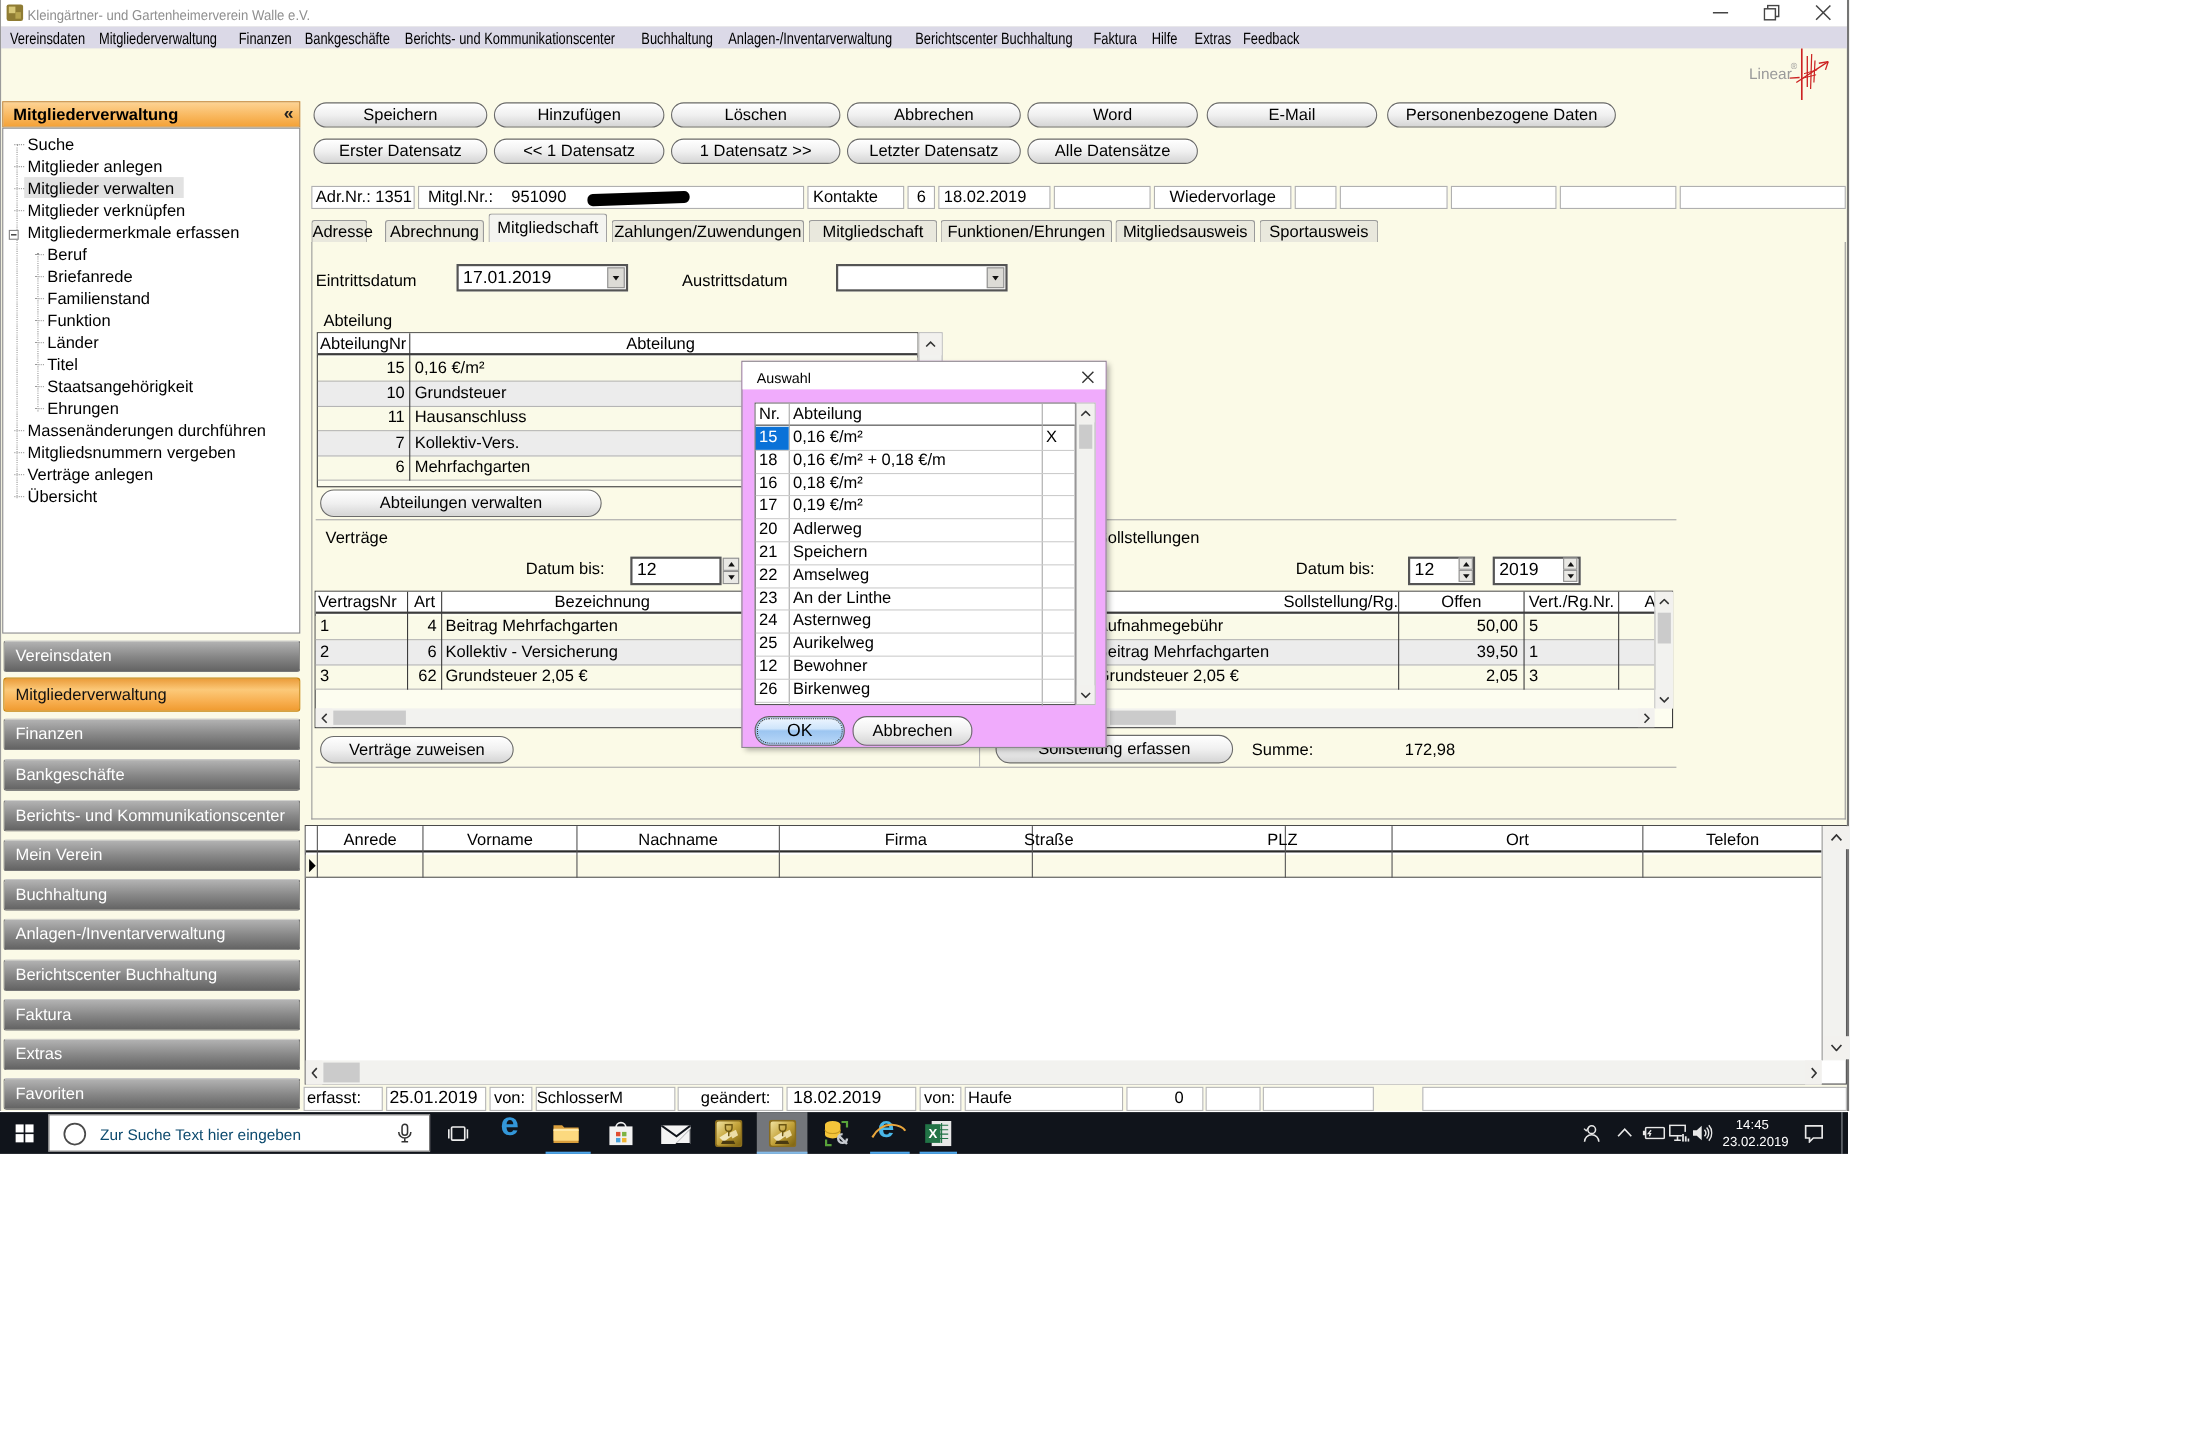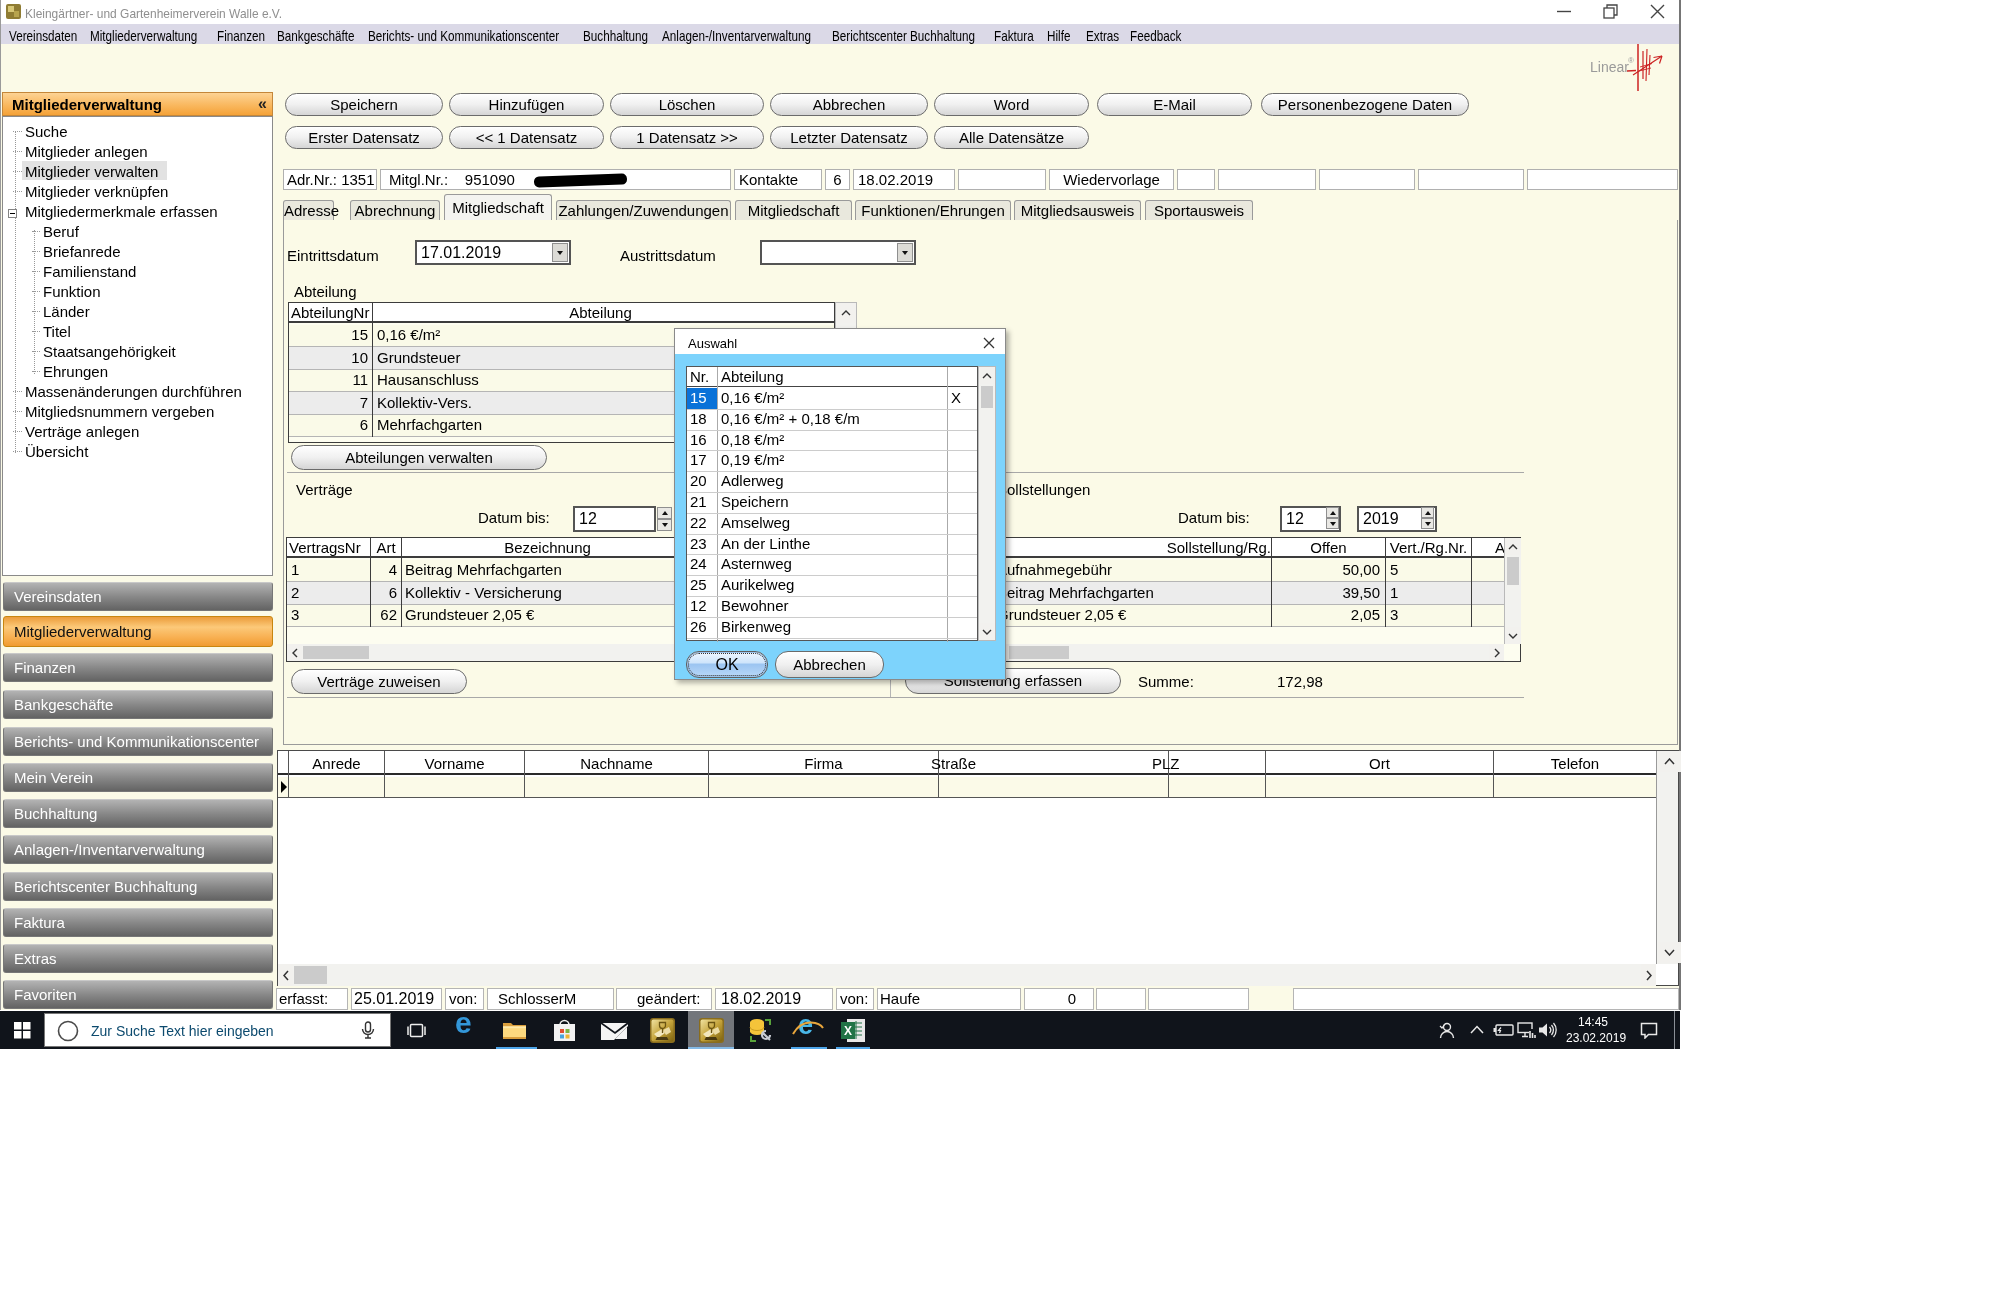--- a/index.html
+++ b/index.html
@@ -397,33 +397,33 @@
           </svg>
         </div>
     </div>
   </div>
 </div>
 
 <div id="status">
   <div class="cell" style="left:276px;top:988px;width:72px;height:22px;padding-left:2px;border-color:#b5b5b5">erfasst:</div>
   <div class="cell" style="left:351px;top:988px;width:91px;height:22px;padding-left:2px;border-color:#b5b5b5;font-size:16px">25.01.2019</div>
   <div class="cell" style="left:445px;top:988px;width:39px;height:22px;padding-left:3px;border-color:#b5b5b5">von:</div>
-  <div class="cell" style="left:487px;top:988px;width:127px;height:22px;padding-left:10px;border-color:#b5b5b5">SchlosserM</div>
+  <div class="cell" style="left:487px;top:988px;width:127px;height:22px;padding-left:0;border-color:#b5b5b5">SchlosserM</div>
   <div class="cell" style="left:616px;top:988px;width:96px;height:22px;padding-left:20px;border-color:#b5b5b5">geändert:</div>
   <div class="cell" style="left:715px;top:988px;width:118px;height:22px;padding-left:5px;border-color:#b5b5b5;font-size:16px">18.02.2019</div>
   <div class="cell" style="left:836px;top:988px;width:38px;height:22px;padding-left:3px;border-color:#b5b5b5">von:</div>
   <div class="cell" style="left:877px;top:988px;width:144px;height:22px;padding-left:2px;border-color:#b5b5b5">Haufe</div>
   <div class="cell" style="left:1024px;top:988px;width:70px;height:22px;text-align:right;padding-right:17px;border-color:#b5b5b5">0</div>
   <div class="cell" style="left:1096px;top:988px;width:50px;height:22px;border-color:#b5b5b5"></div>
   <div class="cell" style="left:1148px;top:988px;width:101px;height:22px;border-color:#b5b5b5"></div>
   <div class="cell" style="left:1293px;top:988px;width:386px;height:22px;border-color:#b5b5b5"></div>
 </div>
 
 <div id="dialog">
-<div class="a" style="left:674px;top:328px;width:332px;height:352px;background:#7dd3fc;border:1px solid #8a8a8a;box-shadow:3px 3px 5px rgba(0,0,0,0.3)">
+<div class="a" style="left:674px;top:328px;width:332px;height:352px;background:#f0abfc;border:1px solid #8a8a8a;box-shadow:3px 3px 5px rgba(0,0,0,0.3)">
   <div class="a" style="left:0;top:0;width:330px;height:25px;background:#fff"></div>
   <div class="t" style="left:13px;top:5px;font-size:13px">Auswahl</div>
   <svg class="a" style="left:308px;top:8px" width="12" height="12">
         <path d="M1 1 L11 11 M11 1 L1 11" stroke="#333" stroke-width="1.3"></path>
       </svg>
   <div class="a" style="left:11px;top:37px;width:292px;height:275px;background:#fff;border:1px solid #555">
     <div class="a" style="left:0;top:0;width:100%;height:20px;background:#fff;border-bottom:1px solid #444"></div>
     <div class="a" style="left:30px;top:0;width:1px;height:275px;background:#aaa"></div>
     <div class="a" style="left:260px;top:0;width:1px;height:275px;background:#aaa"></div>
     <div class="t" style="left:3px;top:0;line-height:20px">Nr.</div>

